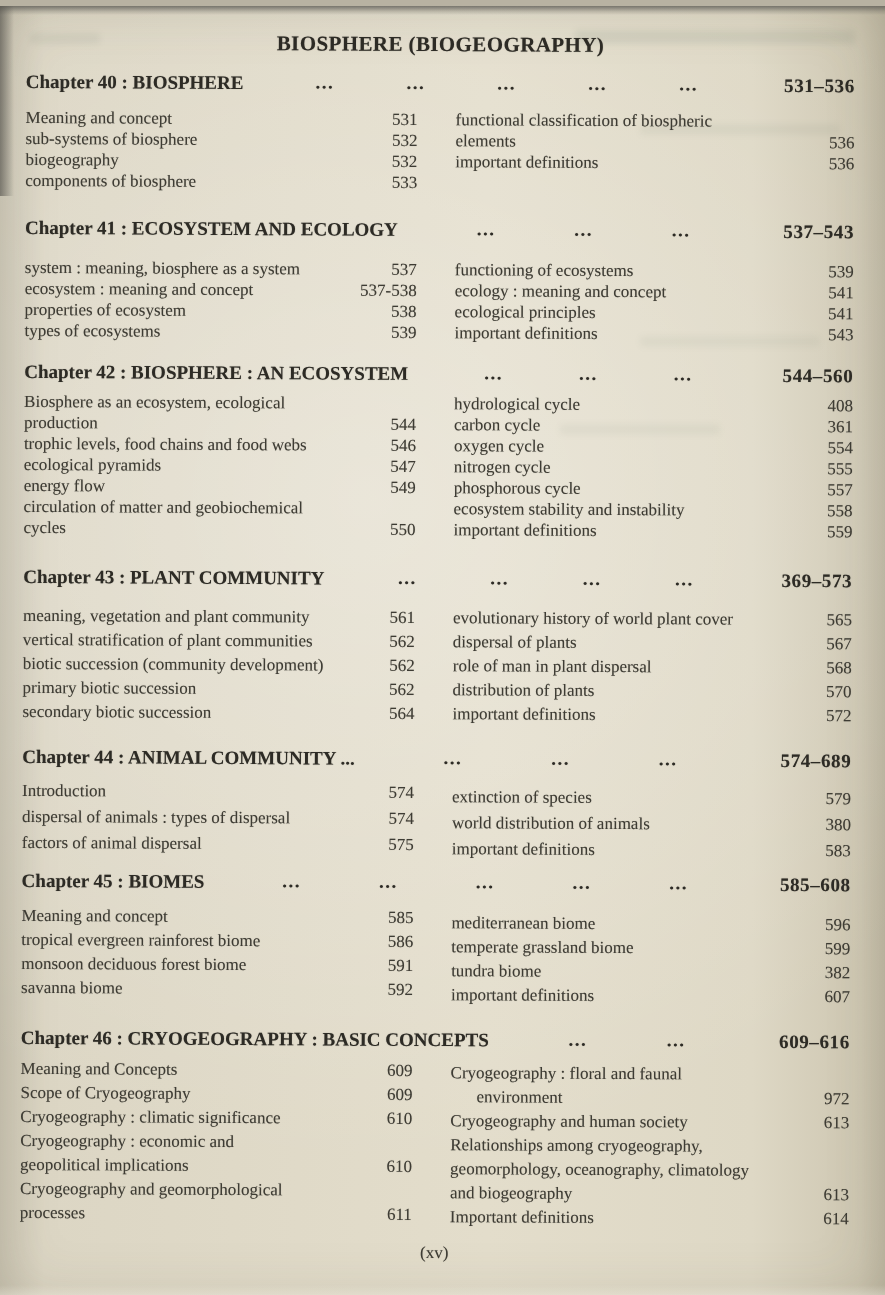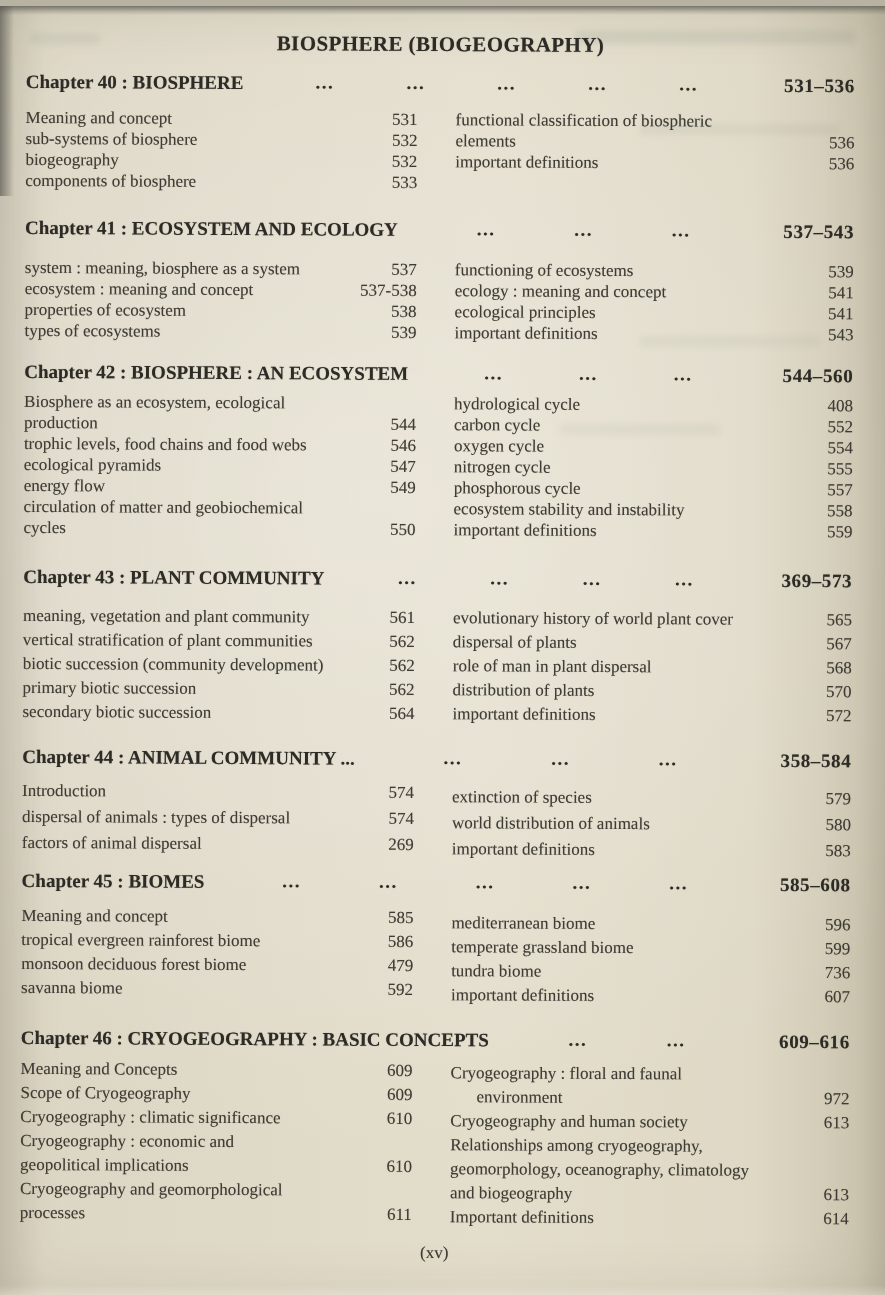--- a/index.html
+++ b/index.html
@@ -242,21 +242,21 @@
                 <span class="p">550</span>
               </div>
             </div>
             <div class="col right">
               <div class="row">
                 <span class="t">hydrological cycle</span>
                 <span class="p">408</span>
               </div>
               <div class="row">
                 <span class="t">carbon cycle</span>
-                <span class="p">552</span>
+                <span class="p">361</span>
               </div>
               <div class="row">
                 <span class="t">oxygen cycle</span>
                 <span class="p">554</span>
               </div>
               <div class="row">
                 <span class="t">nitrogen cycle</span>
                 <span class="p">555</span>
               </div>
               <div class="row">
@@ -333,45 +333,45 @@
           </div>
         </section>
         <section class="chapter ch4">
           <div class="chead">
             <span class="htxt">Chapter 44 : ANIMAL COMMUNITY ...</span>
             <span class="dots">
               <span class="dot">...</span>
               <span class="dot">...</span>
               <span class="dot">...</span>
             </span>
-            <span class="range">358–584</span>
+            <span class="range">574–689</span>
           </div>
           <div class="cols">
             <div class="col left">
               <div class="row">
                 <span class="t">Introduction</span>
                 <span class="p">574</span>
               </div>
               <div class="row">
                 <span class="t">dispersal of animals : types of dispersal</span>
                 <span class="p">574</span>
               </div>
               <div class="row">
                 <span class="t">factors of animal dispersal</span>
-                <span class="p">269</span>
+                <span class="p">575</span>
               </div>
             </div>
             <div class="col right">
               <div class="row">
                 <span class="t">extinction of species</span>
                 <span class="p">579</span>
               </div>
               <div class="row">
                 <span class="t">world distribution of animals</span>
-                <span class="p">580</span>
+                <span class="p">380</span>
               </div>
               <div class="row">
                 <span class="t">important definitions</span>
                 <span class="p">583</span>
               </div>
             </div>
           </div>
         </section>
         <section class="chapter ch5">
           <div class="chead">
@@ -390,39 +390,39 @@
               <div class="row">
                 <span class="t">Meaning and concept</span>
                 <span class="p">585</span>
               </div>
               <div class="row">
                 <span class="t">tropical evergreen rainforest biome</span>
                 <span class="p">586</span>
               </div>
               <div class="row">
                 <span class="t">monsoon deciduous forest biome</span>
-                <span class="p">479</span>
+                <span class="p">591</span>
               </div>
               <div class="row">
                 <span class="t">savanna biome</span>
                 <span class="p">592</span>
               </div>
             </div>
             <div class="col right">
               <div class="row">
                 <span class="t">mediterranean biome</span>
                 <span class="p">596</span>
               </div>
               <div class="row">
                 <span class="t">temperate grassland biome</span>
                 <span class="p">599</span>
               </div>
               <div class="row">
                 <span class="t">tundra biome</span>
-                <span class="p">736</span>
+                <span class="p">382</span>
               </div>
               <div class="row">
                 <span class="t">important definitions</span>
                 <span class="p">607</span>
               </div>
             </div>
           </div>
         </section>
         <section class="chapter ch6">
           <div class="chead">

